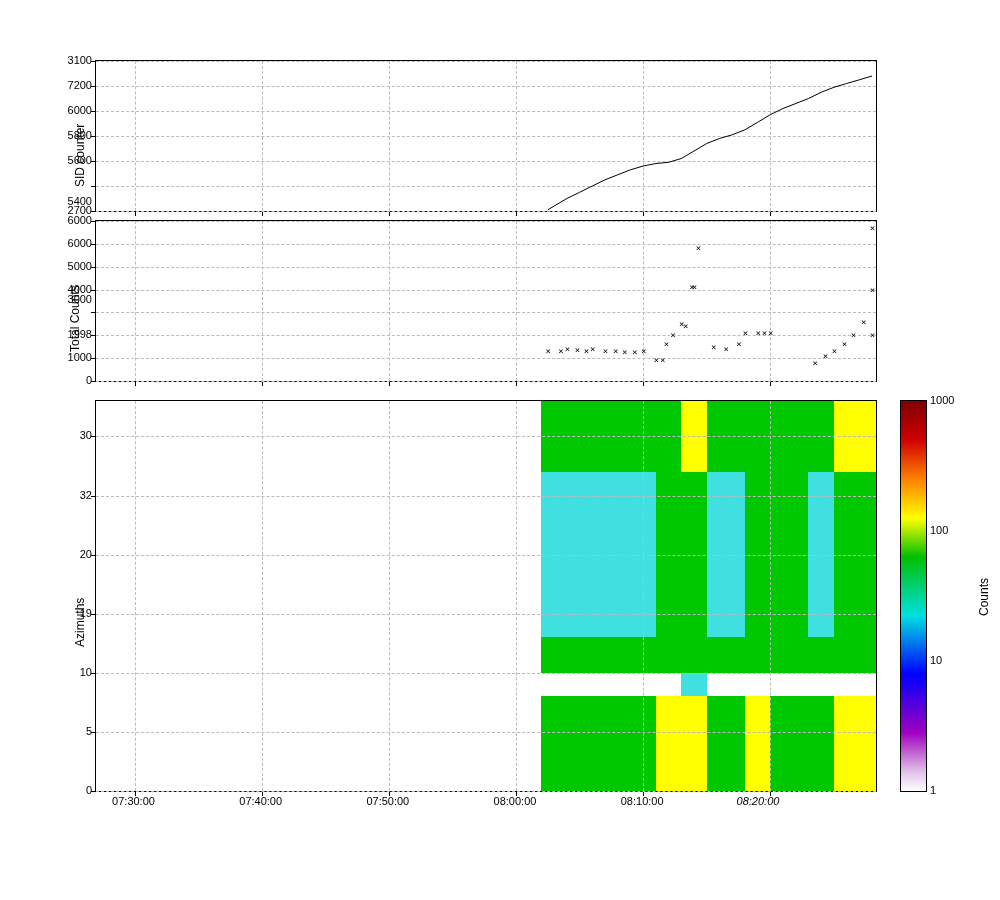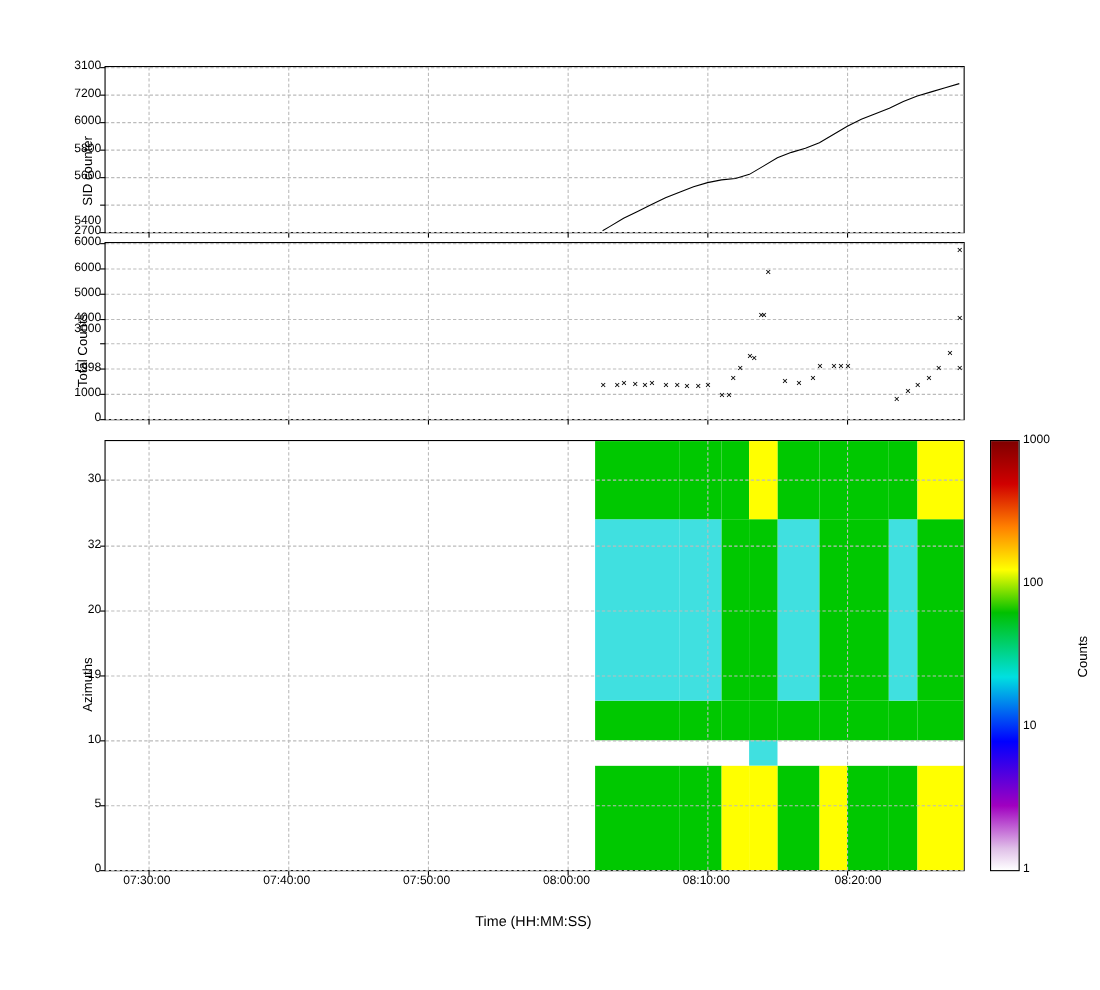--- a/index.html
+++ b/index.html
@@ -203,31 +203,30 @@
       <div class="grid-h" style="top: 390px;"></div>
       <div class="grid-h" style="top: 330.909px;"></div>
       <div class="grid-h" style="top: 271.818px;"></div>
       <div class="grid-h" style="top: 212.727px;"></div>
       <div class="grid-h" style="top: 153.636px;"></div>
       <div class="grid-h" style="top: 94.5455px;"></div>
       <div class="grid-h" style="top: 35.4545px;"></div>
     </div>
 <div class="ylabel" style="left:30px;top:590px;width:100px">Azimuths</div>
 
-<div class="xlabel">Time (HH:MM:SS)</div>
 
 <div class="colorbar" id="colorbar" style="background: linear-gradient(rgb(128, 0, 0) 0%, rgb(208, 0, 0) 10%, rgb(255, 128, 0) 20%, rgb(255, 255, 0) 30%, rgb(0, 192, 0) 40%, rgb(0, 224, 224) 55%, rgb(0, 0, 255) 70%, rgb(160, 0, 192) 85%, rgb(224, 192, 232) 95%, rgb(255, 255, 255) 100%);"></div>
 <div class="cb-label">Counts</div>
 
 <div class="xtick" style="left: 103.53px;">07:30:00</div>
     <div class="xtick" style="left: 230.69px;">07:40:00</div>
     <div class="xtick" style="left: 357.85px;">07:50:00</div>
     <div class="xtick" style="left: 485.01px;">08:00:00</div>
     <div class="xtick" style="left: 612.17px;">08:10:00</div>
-    <div class="xtick" style="left: 750px;">08:20:00</div>
+    <div class="xtick" style="left: 728px; font-style: italic;">08:20:00</div>
     <div class="ytick" style="top: 204px;">2700</div>
     <div class="ytick" style="top: 195px;">5400</div>
     <div class="ytick" style="top: 154px;">5600</div>
     <div class="ytick" style="top: 129px;">5800</div>
     <div class="ytick" style="top: 104px;">6000</div>
     <div class="ytick" style="top: 79px;">7200</div>
     <div class="ytick" style="top: 54px;">3100</div>
     <div class="ytick" style="top: 374px;">0</div>
     <div class="ytick" style="top: 351.143px;">1000</div>
     <div class="ytick" style="top: 328.286px;">1998</div>

